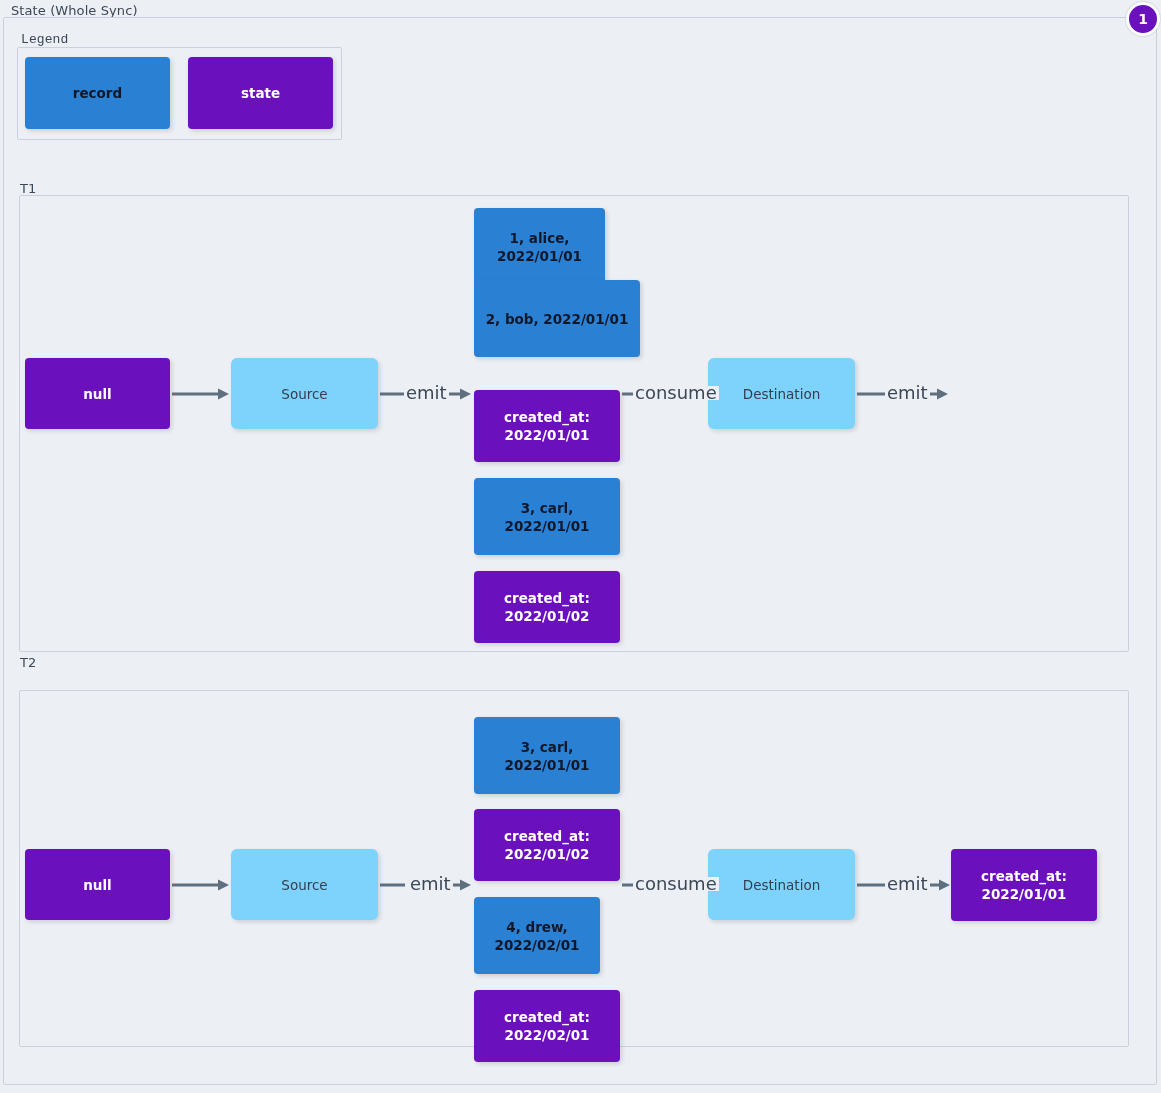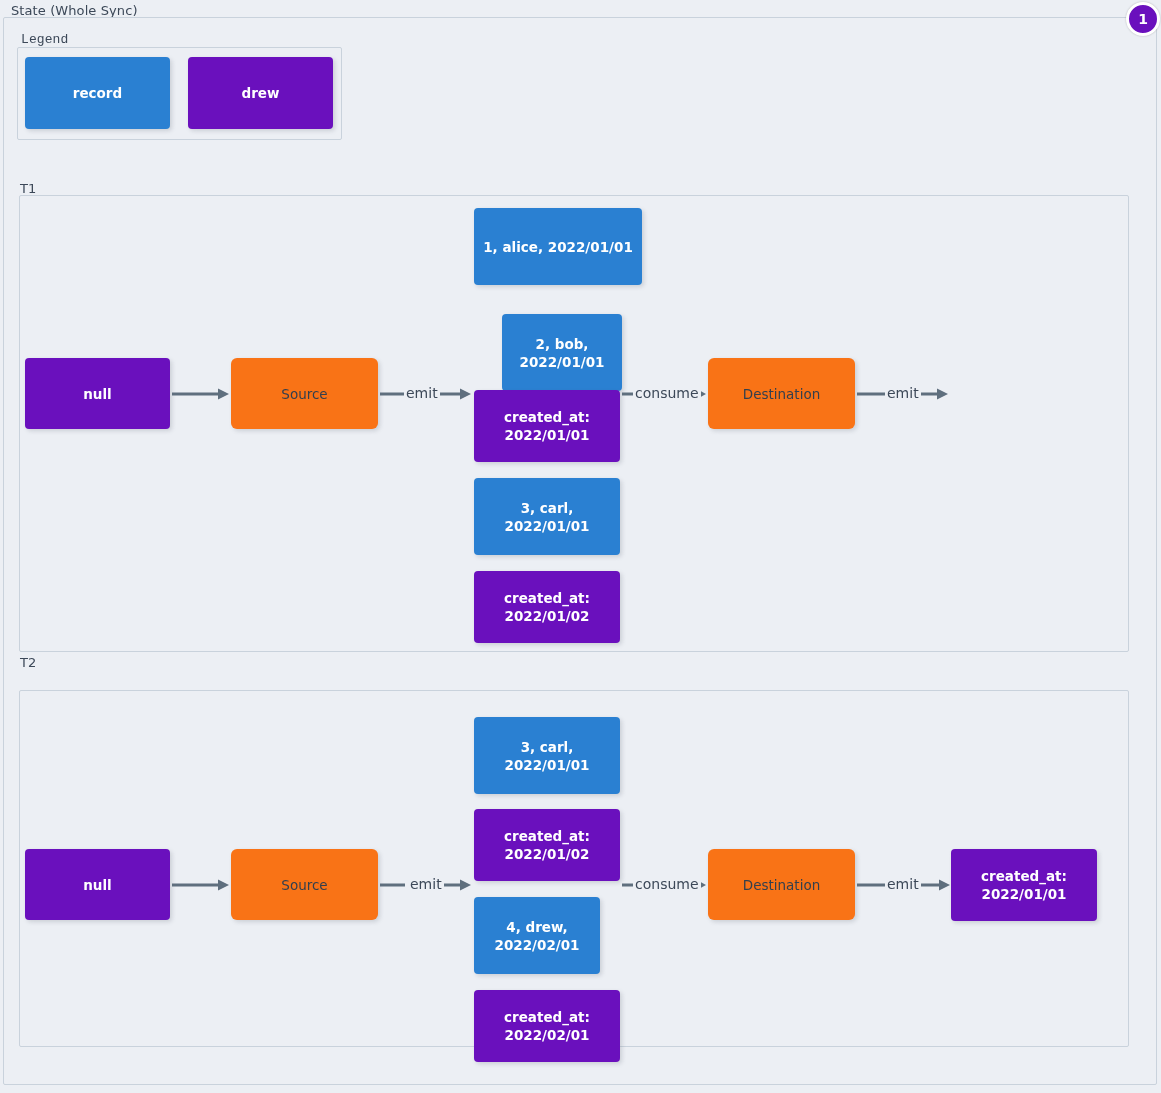--- a/index.html
+++ b/index.html
@@ -90,44 +90,44 @@
     text-align: center;
     font-size: 13.5px;
     line-height: 18px;
     border-radius: 4px;
     box-shadow: 2px 2px 4px rgba(90, 100, 115, 0.22);
     white-space: pre-line;
     padding: 2px 6px;
   }
   .node.record {
     background: #2a80d2;
-    color: #ffffff;
+    color: #0f172a;
     font-weight: bold;
   }
   .node.state {
     background: #6a10bd;
     color: #ffffff;
     font-weight: bold;
   }
   .node.plain {
-    background: #f97316;
+    background: #7dd3fc;
     color: #333f4d;
     font-weight: normal;
     border-radius: 6px;
   }
 
   
   .edge {
     position: absolute;
     pointer-events: none;
   }
   .edge svg { display: block; overflow: visible; }
   .edge-label {
     position: absolute;
-    font-size: 14px;
+    font-size: 18px;
     line-height: 14px;
     color: #3c4858;
     background: #eceff4;
     padding: 0 2px;
     white-space: nowrap;
   }
 
   
   #corner-badge {
     position: absolute;
@@ -152,33 +152,33 @@
 </head>
 <body>
 
 <div class="cluster-label" id="root-label">State (Whole Sync)</div>
 <div class="cluster" id="root-frame"></div>
 
 <div class="cluster-label" id="legend-label">Legend</div>
 <div class="cluster" id="legend-frame"></div>
 
 <div class="node record" style="left:25px; top:57px; width:145px; height:72px;">record</div>
-<div class="node state" style="left:188px; top:57px; width:145px; height:72px;">drew</div>
+<div class="node state" style="left:188px; top:57px; width:145px; height:72px;">state</div>
 
 <div class="cluster-label" id="t1-label">T1</div>
 <div class="cluster" id="t1-frame"></div>
 
 <div class="node state" style="left:25px; top:358px; width:145px; height:71px;">null</div>
 
 <div class="node plain" style="left:231px; top:358px; width:147px; height:71px;">Source</div>
 
 <div class="node plain" style="left:708px; top:358px; width:147px; height:71px;">Destination</div>
 
-<div class="node record" style="left:474px; top:208px; width:168px; height:77px;">1, alice, 2022/01/01</div>
-<div class="node record" style="left:474px; top:314px; width:120px; height:77px;margin-left:28px;">2, bob, 2022/01/01</div>
+<div class="node record" style="left:474px; top:208px; width:131px; height:77px;">1, alice, 2022/01/01</div>
+<div class="node record" style="left:474px; top:280px; width:166px; height:77px;">2, bob, 2022/01/01</div>
 <div class="node state" style="left:474px; top:390px; width:146px; height:72px;">created_at:
 2022/01/01</div>
 <div class="node record" style="left:474px; top:478px; width:146px; height:77px;">3, carl, 2022/01/01</div>
 <div class="node state" style="left:474px; top:571px; width:146px; height:72px;">created_at:
 2022/01/02</div>
 
 <div class="edge" style="left:172px; top:386px;">
   <svg width="58" height="16" viewBox="0 0 58 16" aria-hidden="true">
     <line x1="0" y1="8" x2="46" y2="8" stroke="#5f6f7e" stroke-width="3"></line>
     <polygon points="46,2.5 57,8 46,13.5" fill="#5f6f7e"></polygon>

